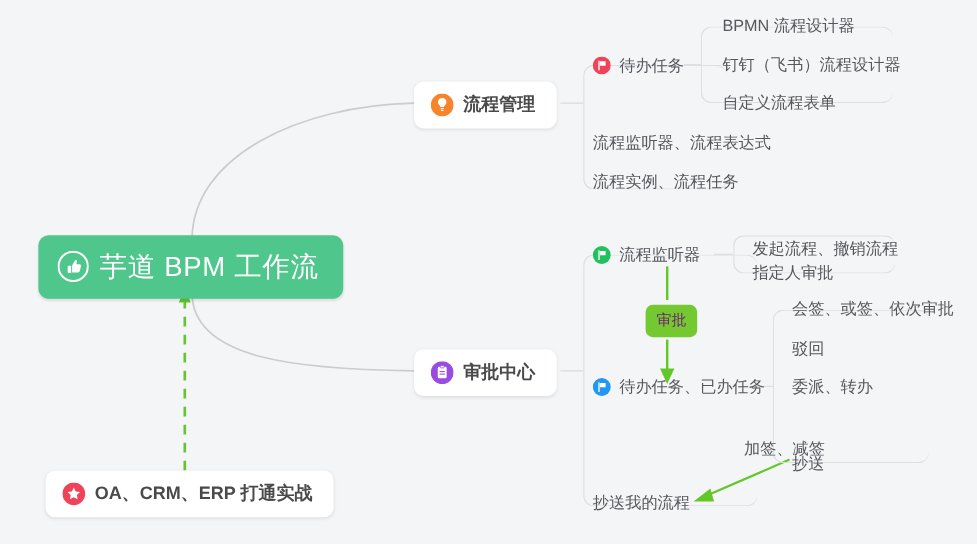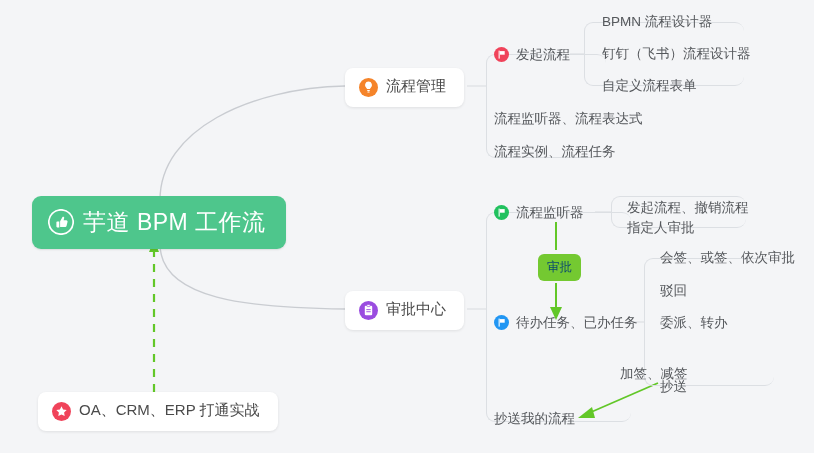--- a/index.html
+++ b/index.html
@@ -22,25 +22,26 @@
     padding:13px 20px 14px 16px;
     box-shadow:0 1px 2px rgba(0,0,0,.10);
   }
   .root-label{
     color:#ffffff;font-size:23px;letter-spacing:.5px;white-space:nowrap;line-height:1;text-align:center;
   }
 
   
   .card-node{
     position:absolute;
-    display:flex;align-items:flex-start;gap:8px;
+    display:flex;align-items:center;gap:8px;
     background:#ffffff;
     border-radius:8px;
     padding:10px 18px 10px 14px;
     box-shadow:0 1px 3px rgba(0,0,0,.09);
+    font-weight:bold;
   }
   .card-label{color:#4a4a4a;font-size:15px;white-space:nowrap;line-height:1;}
 
   
   .plain-node{
     position:absolute;
     display:flex;align-items:center;gap:7px;
     white-space:nowrap;
     line-height:1;
   }
@@ -54,21 +55,21 @@
     box-sizing:border-box;
     background:transparent;
   }
 
   
   .chip{
     position:absolute;
     background:#74c931;
     border-radius:6px;
     padding:7px 9px;
-    color:#0c4a6e;
+    color:#701a75;
     font-size:12.5px;
     line-height:1;
     white-space:nowrap;
   }
 
   
   .ic{display:inline-block;border-radius:50%;flex:0 0 auto;position:relative;}
   .ic svg{display:block;}
   .ic-lg{width:26px;height:26px;}
   .ic-md{width:19px;height:19px;}
@@ -159,21 +160,21 @@
   </div>
 
   <div class="plain-node" style="left:494px;top:47px;">
     <span class="ic ic-sm">
       <svg viewBox="0 0 15 15" width="15" height="15">
         <circle cx="7.5" cy="7.5" r="7.5" fill="#f0435a"></circle>
         <rect x="4.6" y="3.6" width="1.1" height="8" fill="#ffffff"></rect>
         <path d="M5.9 4.1h4.8v3.6H5.9z" fill="#ffffff"></path>
       </svg>
     </span>
-    <span class="plain-label">发起流程</span>
+    <span class="plain-label">待办任务</span>
   </div>
 
   <div class="plain-node" style="left:602px;top:15px;">
     <span class="plain-label">BPMN 流程设计器</span>
   </div>
   <div class="plain-node" style="left:602px;top:47px;">
     <span class="plain-label">钉钉（飞书）流程设计器</span>
   </div>
   <div class="plain-node" style="left:602px;top:79px;">
     <span class="plain-label">自定义流程表单</span>

